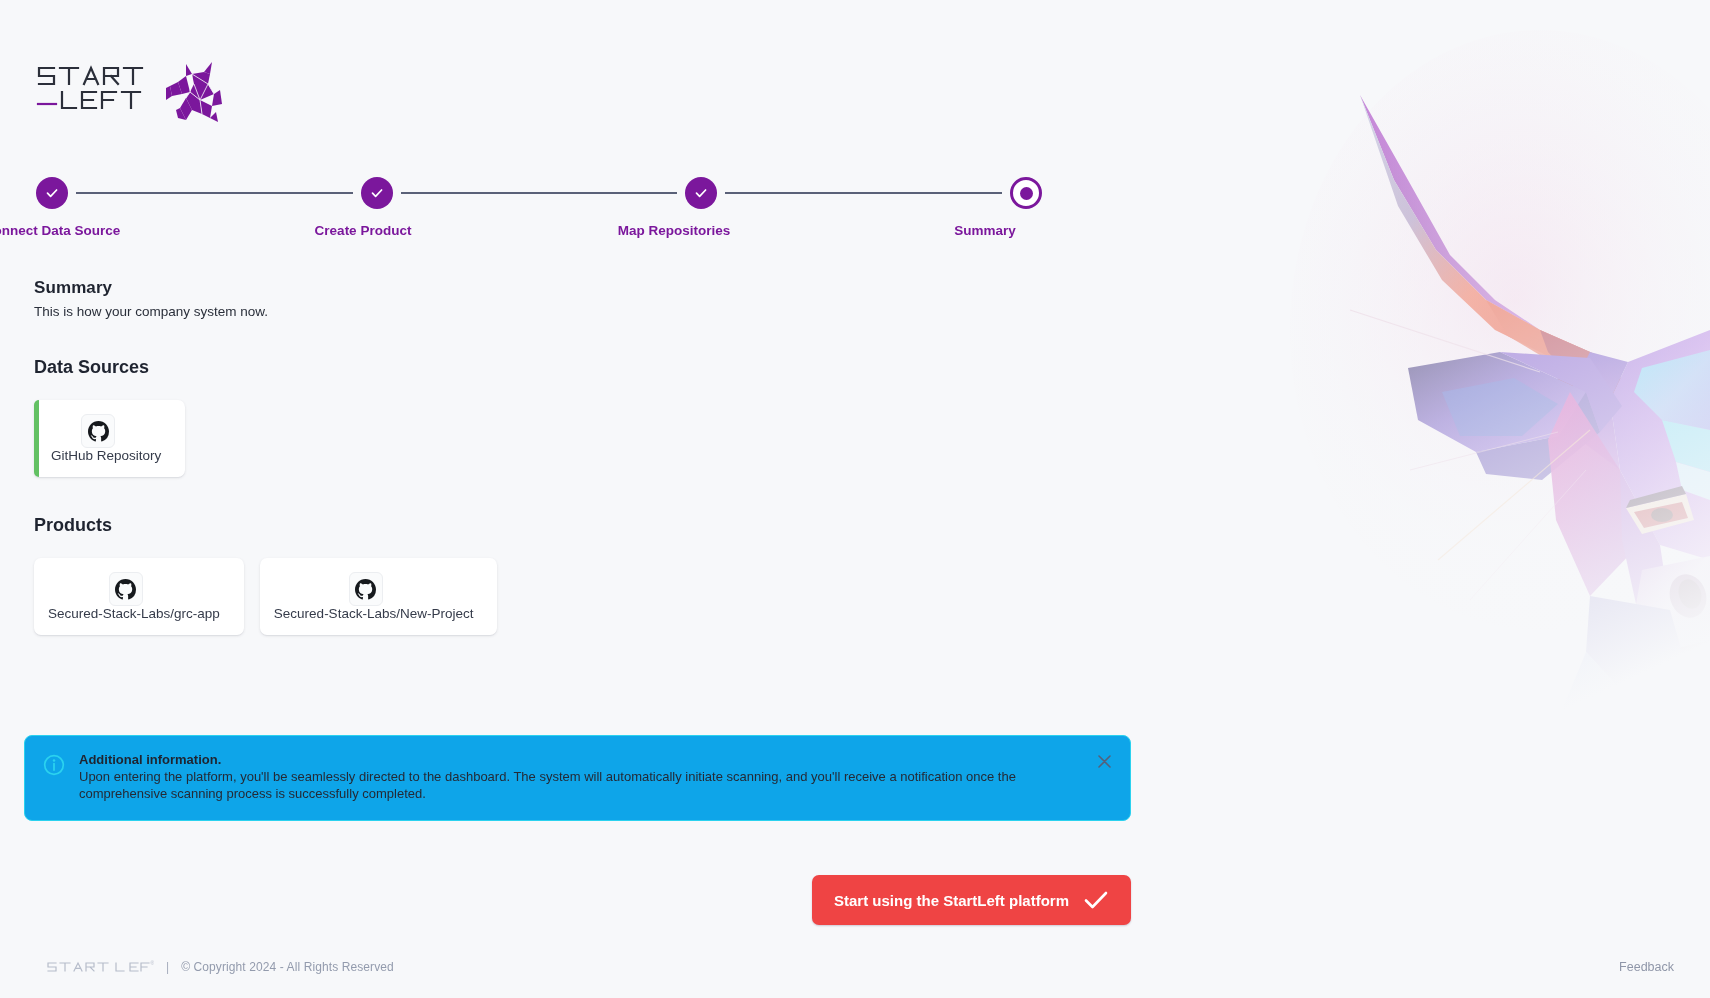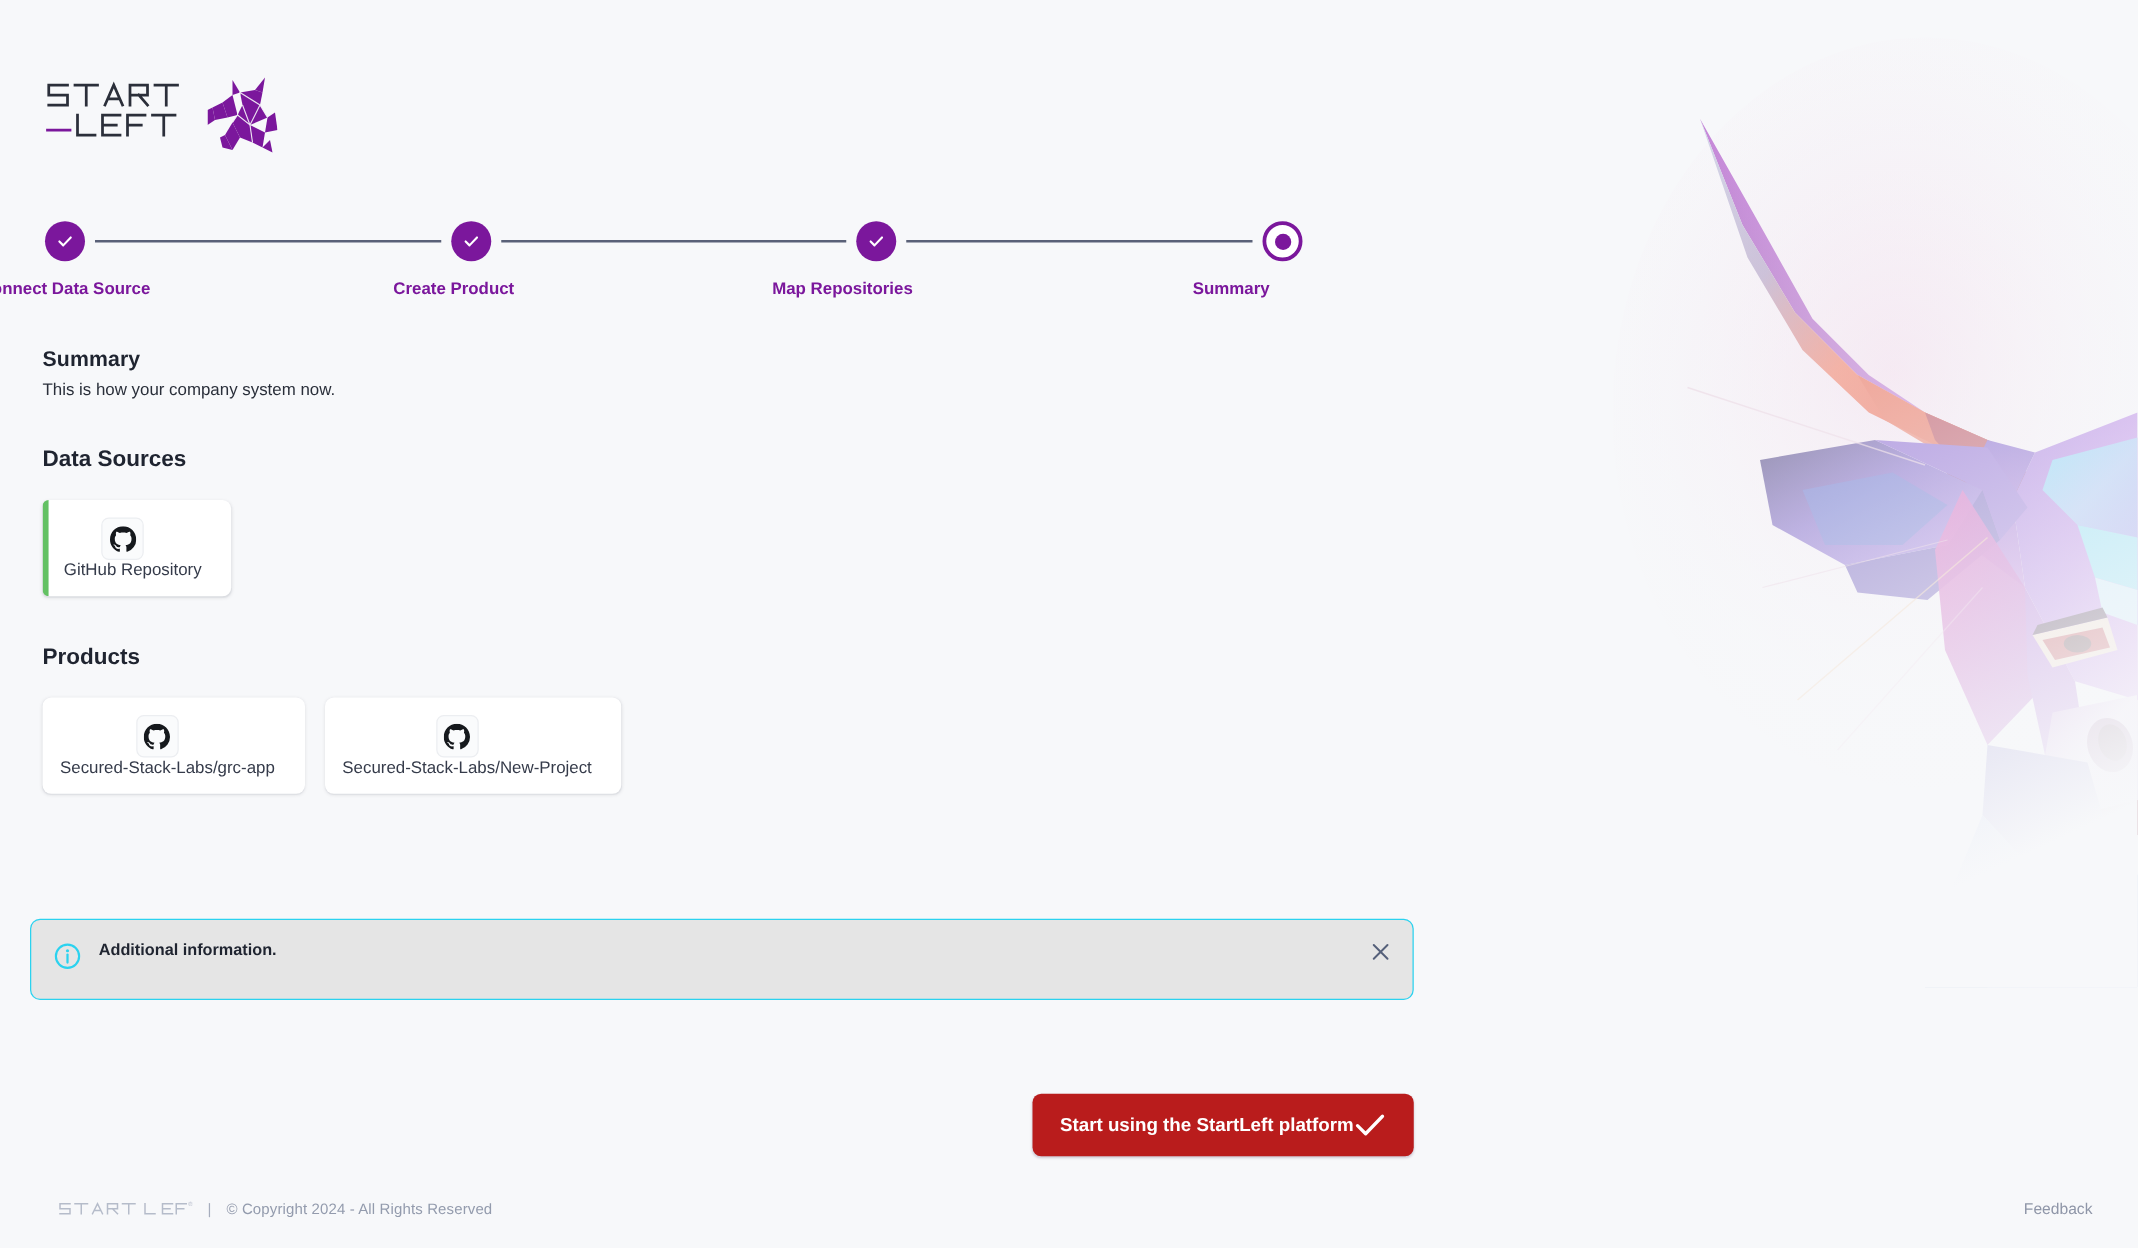--- a/index.html
+++ b/index.html
@@ -194,21 +194,21 @@
     color: #353b4a;
     white-space: nowrap;
   }
 
   
   .alert {
     position: absolute;
     left: 24px;
     top: 735px;
     width: 1107px;
-    background: #e5e5e5;
+    background: #0ea5e9;
     border: 1.5px solid #2bd2ef;
     border-radius: 8px;
     padding: 16px 18px 18px 18px;
     display: flex;
     align-items: flex-start;
     gap: 14px;
   }
   .alert-icon { flex: 0 0 auto; margin-top: 2px; }
   .alert-body { flex: 1 1 auto; padding-right: 40px; }
   .alert-title {
@@ -233,30 +233,31 @@
   
   .cta-row {
     position: absolute;
     left: 24px;
     top: 875px;
     width: 1107px;
     display: flex;
     justify-content: flex-end;
   }
   .cta-button {
-    background: #b91c1c;
+    background: #ef4444;
     color: #ffffff;
     border: none;
     border-radius: 7px;
     font-family: "Liberation Sans", sans-serif;
     font-size: 15px;
     font-weight: bold;
     padding: 15px 22px;
     display: flex;
     align-items: center;
+    gap: 14px;
     cursor: pointer;
     box-shadow: 0 1px 2px rgba(40,10,60,0.2);
   }
 
   
   .footer {
     position: absolute;
     left: 0;
     bottom: 0;
     width: 1710px;
@@ -531,20 +532,21 @@
   <div class="alert">
     <span class="alert-icon">
       <svg width="22" height="22" viewBox="0 0 22 22" fill="none">
         <circle cx="11" cy="11" r="9.3" stroke="#2bd2ef" stroke-width="1.7"></circle>
         <circle cx="11" cy="6.6" r="1.25" fill="#2bd2ef"></circle>
         <path d="M11 9.6 V16" stroke="#2bd2ef" stroke-width="1.8" stroke-linecap="round"></path>
       </svg>
     </span>
     <div class="alert-body">
       <div class="alert-title">Additional information.</div>
+      <div class="alert-text">Upon entering the platform, you'll be seamlessly directed to the dashboard. The system will automatically initiate scanning, and you'll receive a notification once the comprehensive scanning process is successfully completed.</div>
     </div>
     <span class="alert-close">
       <svg width="19" height="19" viewBox="0 0 19 19" fill="none" stroke="#55607a" stroke-width="1.6" stroke-linecap="round">
         <path d="M4 4 L15 15 M15 4 L4 15"></path>
       </svg>
     </span>
   </div>
 
   <div class="cta-row">
     <button class="cta-button">

